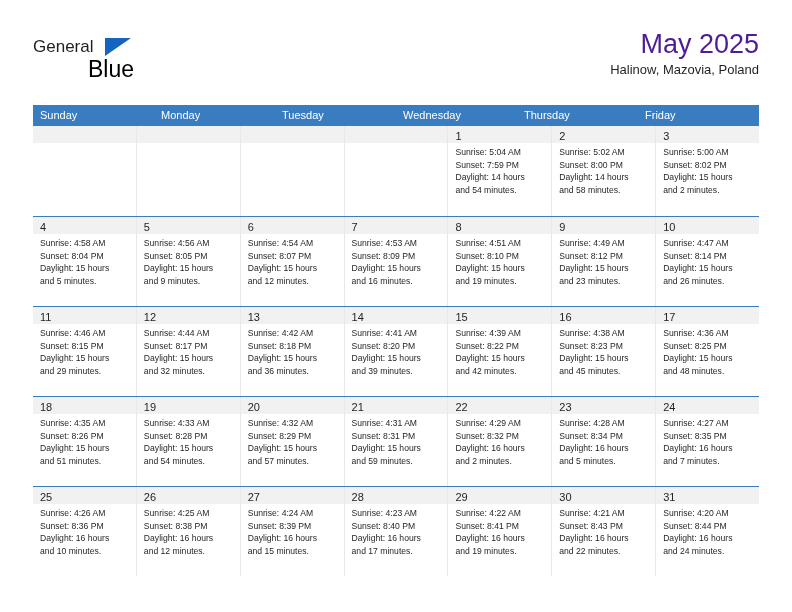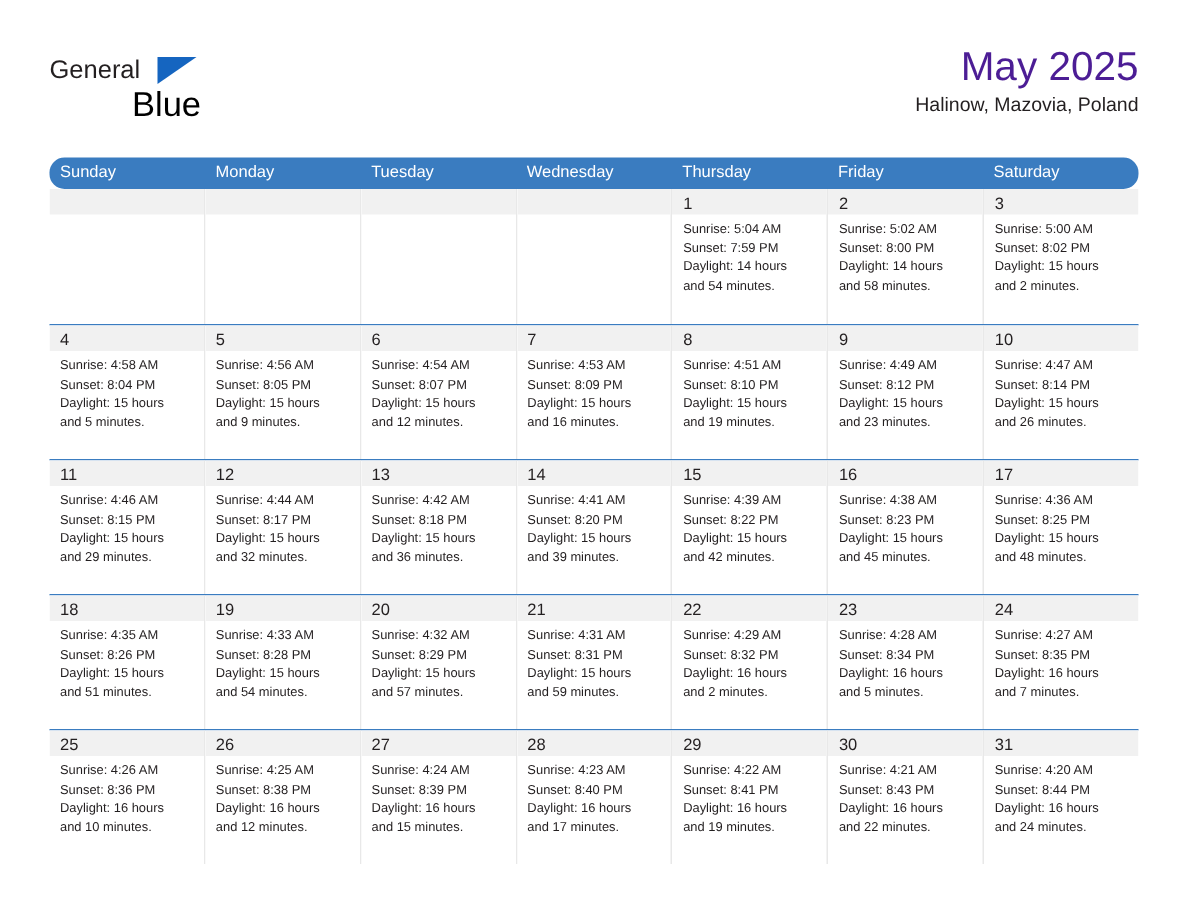--- a/index.html
+++ b/index.html
@@ -95,21 +95,20 @@
   .calendar {
     position: absolute;
     left: 33px;
     top: 105px;
     width: 726px;
   }
   .dow-row {
     display: flex;
     background: #3a7cc0;
     height: 21px;
-    border-radius: 10px;
   }
   .dow {
     flex: 1 1 0;
     color: #ffffff;
     font-size: 11px;
     line-height: 21px;
     padding-left: 7px;
     box-sizing: border-box;
     white-space: nowrap;
     overflow: hidden;
@@ -181,21 +180,20 @@
   </div>
 
   <div class="calendar">
     <div class="dow-row" id="dow-row">
         <div class="dow">Sunday</div>
         <div class="dow">Monday</div>
         <div class="dow">Tuesday</div>
         <div class="dow">Wednesday</div>
         <div class="dow">Thursday</div>
         <div class="dow">Friday</div>
-        <div class="dow">Saturday</div>
       </div>
     <div id="weeks">
         <div class="week">
           <div class="cell empty">
             <div class="daynum-strip"><span class="daynum"></span></div>
             <div class="cell-body"></div>
           </div>
           <div class="cell empty">
             <div class="daynum-strip"><span class="daynum"></span></div>
             <div class="cell-body"></div>

